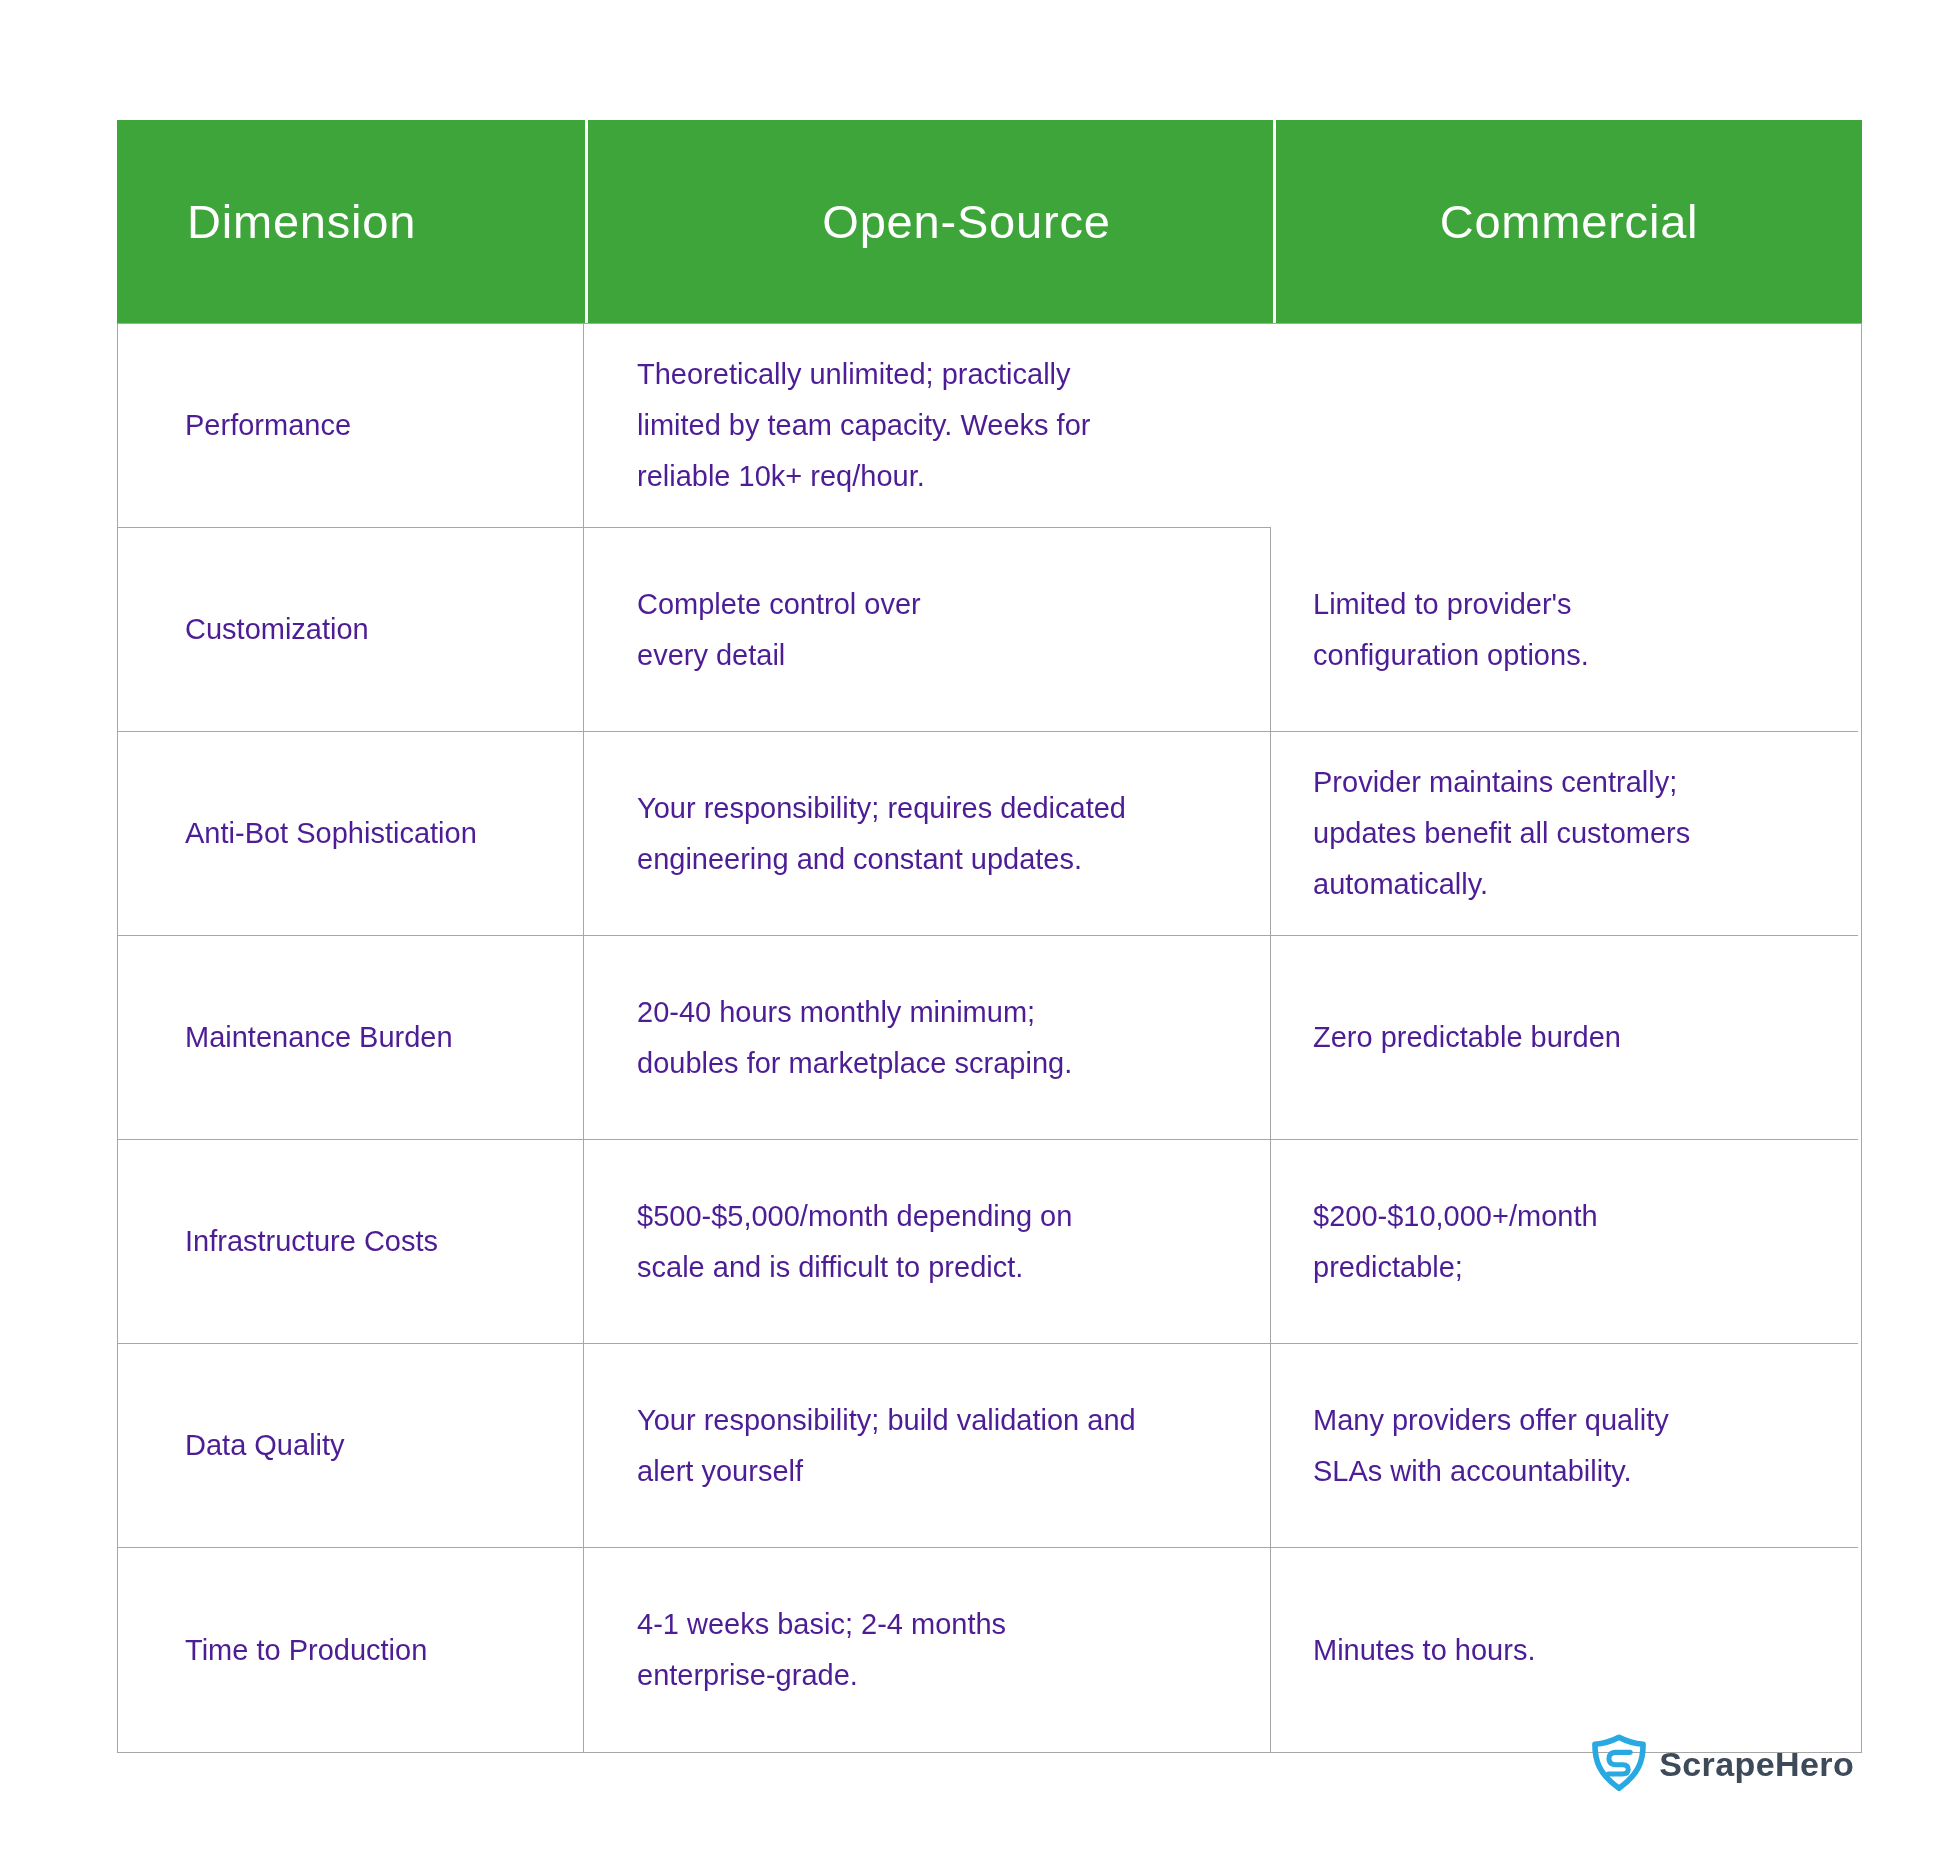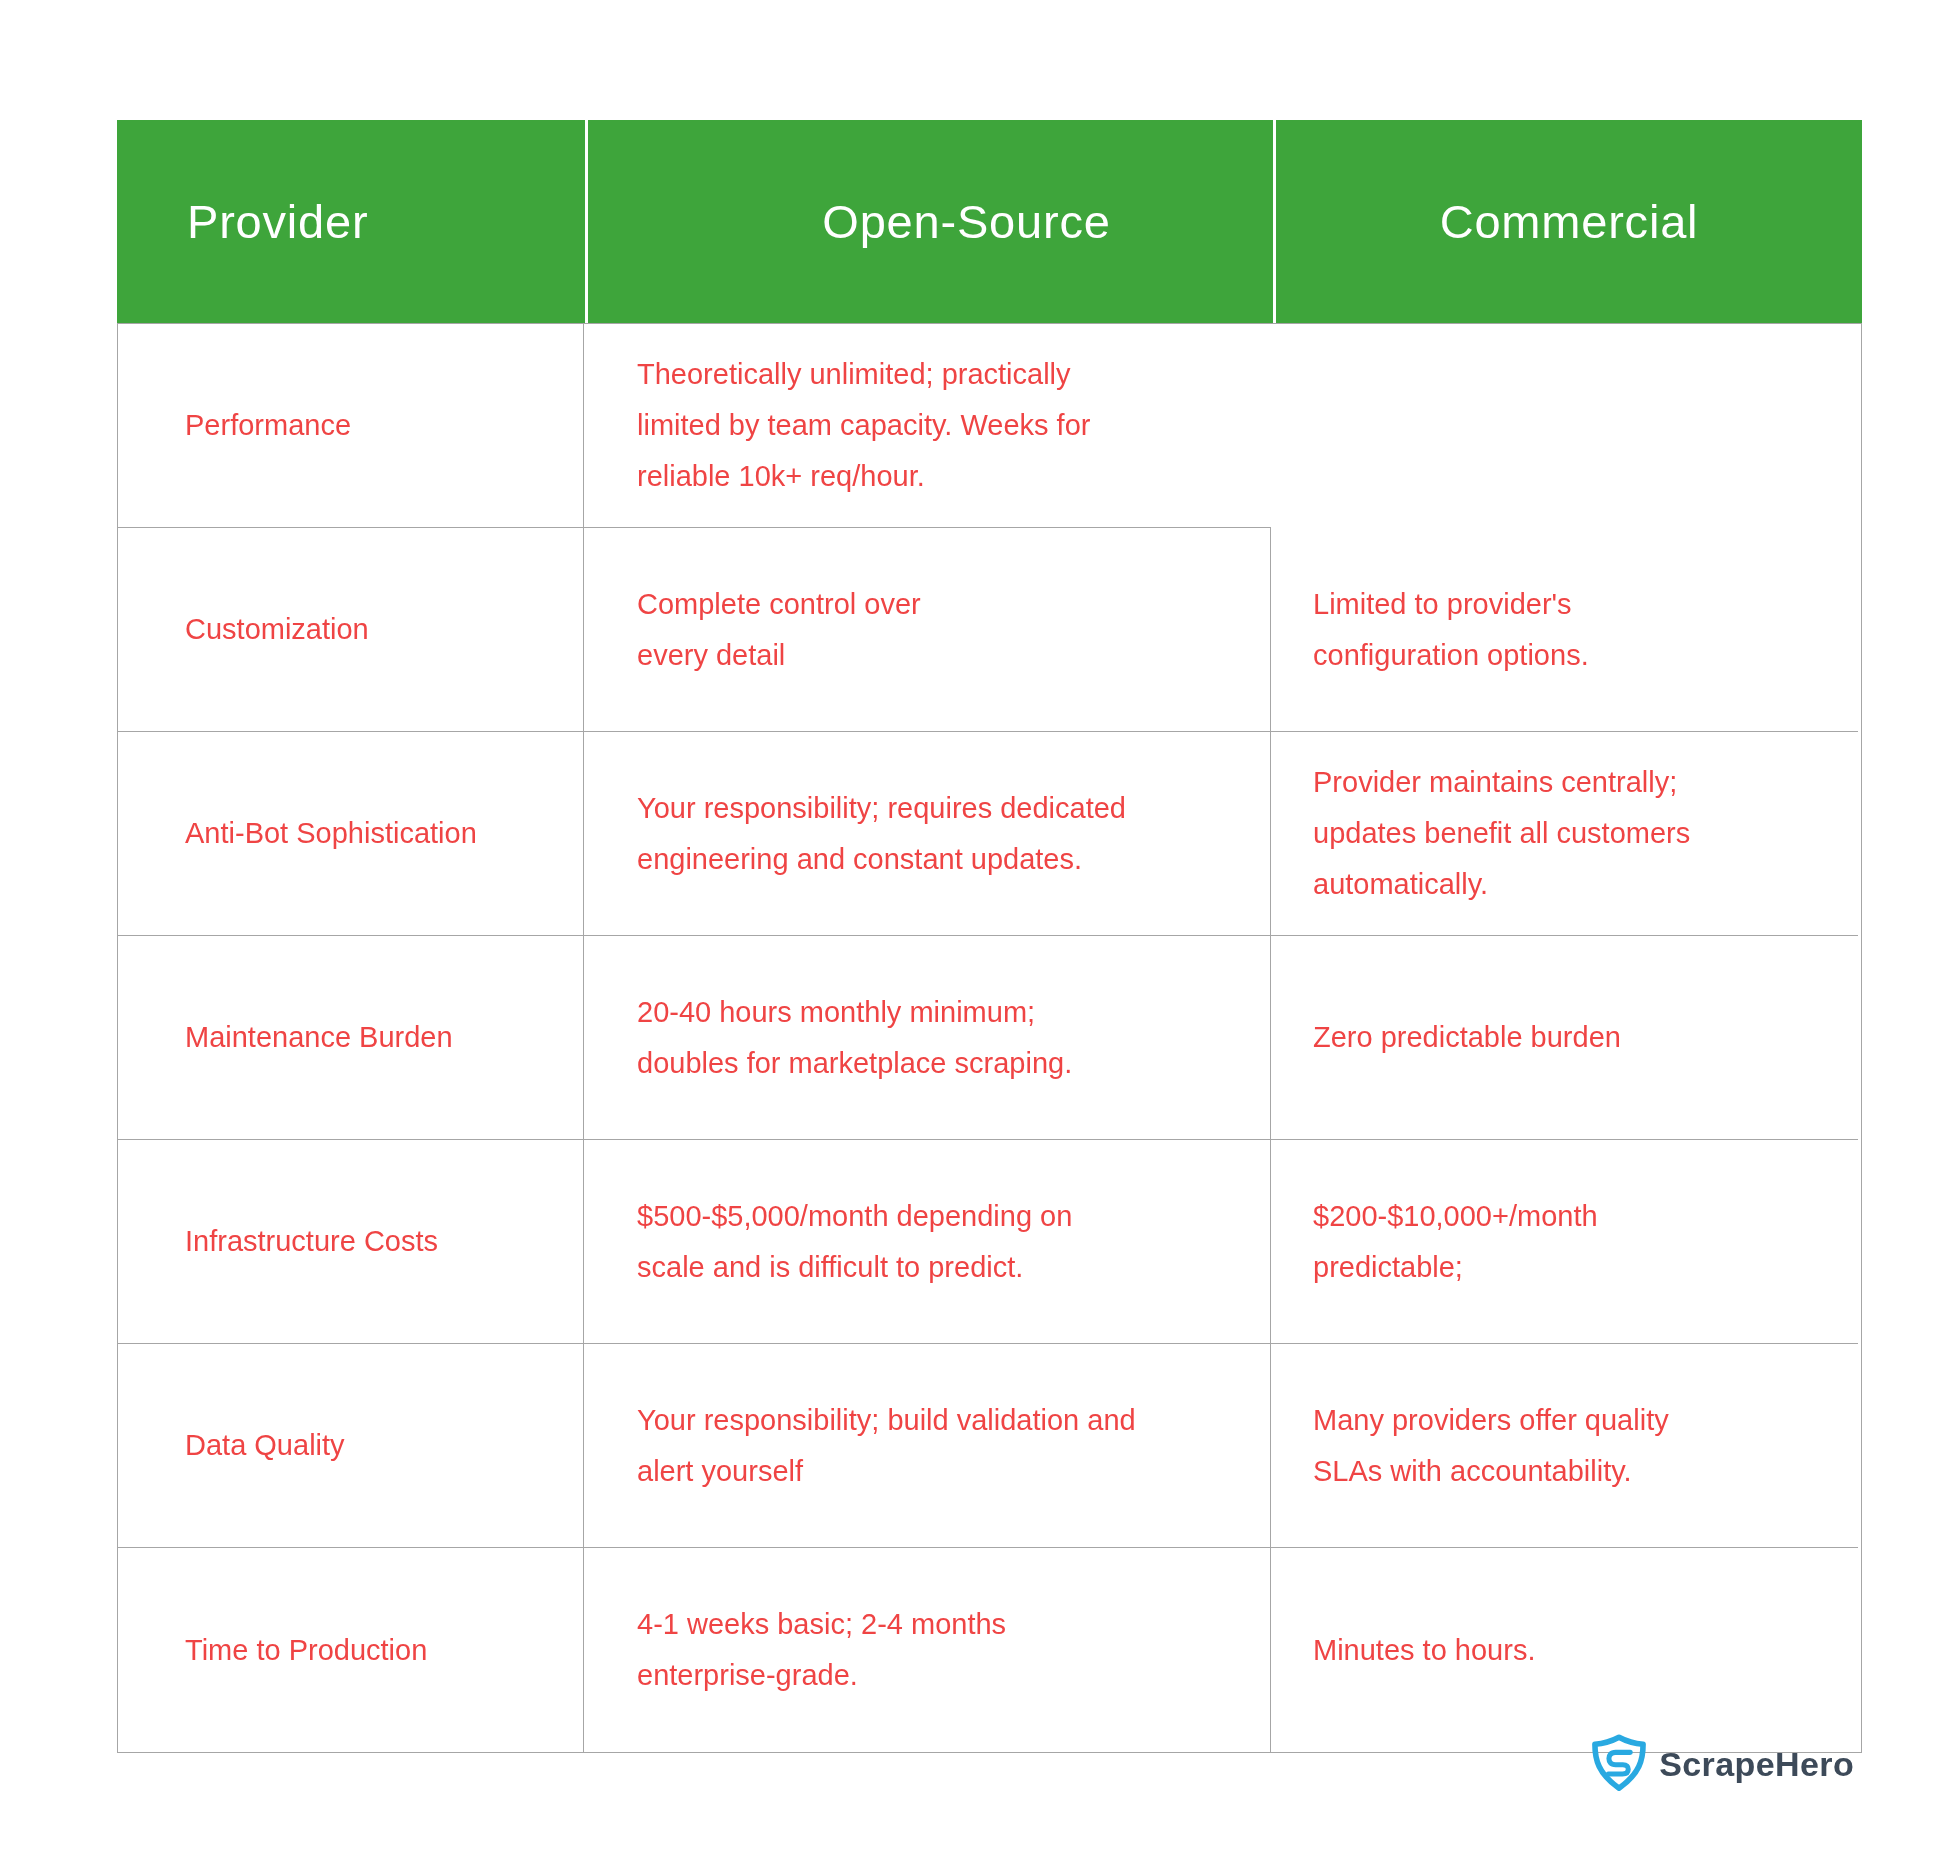--- a/index.html
+++ b/index.html
@@ -53,21 +53,21 @@
     padding-right: 15.3px;
   }
   .td:last-child { border-right: none; }
   .tr:last-child .td { border-bottom: none; }
   .c1 { padding-left: 67px; }
   .c2 { padding-left: 53px; }
   .c3 { padding-left: 42px; }
   .cell-text {
     font-size: 29px;
     line-height: 51px;
-    color: #ef4444;
+    color: #4c1d95;
     white-space: pre-line;
   }
   .logo {
     position: absolute;
     left: 1591px;
     top: 1733px;
     display: flex;
     align-items: center;
     gap: 12.2px;
   }
@@ -77,21 +77,21 @@
     color: #3D4A59;
     letter-spacing: 0.4px;
   }
 </style>
 </head>
 <body>
 
 <div class="table">
   <div class="thead">
     <div class="th th-1">
-      <span>Provider</span>
+      <span>Dimension</span>
     </div>
     <div class="th th-2">
       <span>Open-Source</span>
     </div>
     <div class="th th-3">
       <span>Commercial</span>
     </div>
   </div>
 
   <div class="tbody">

